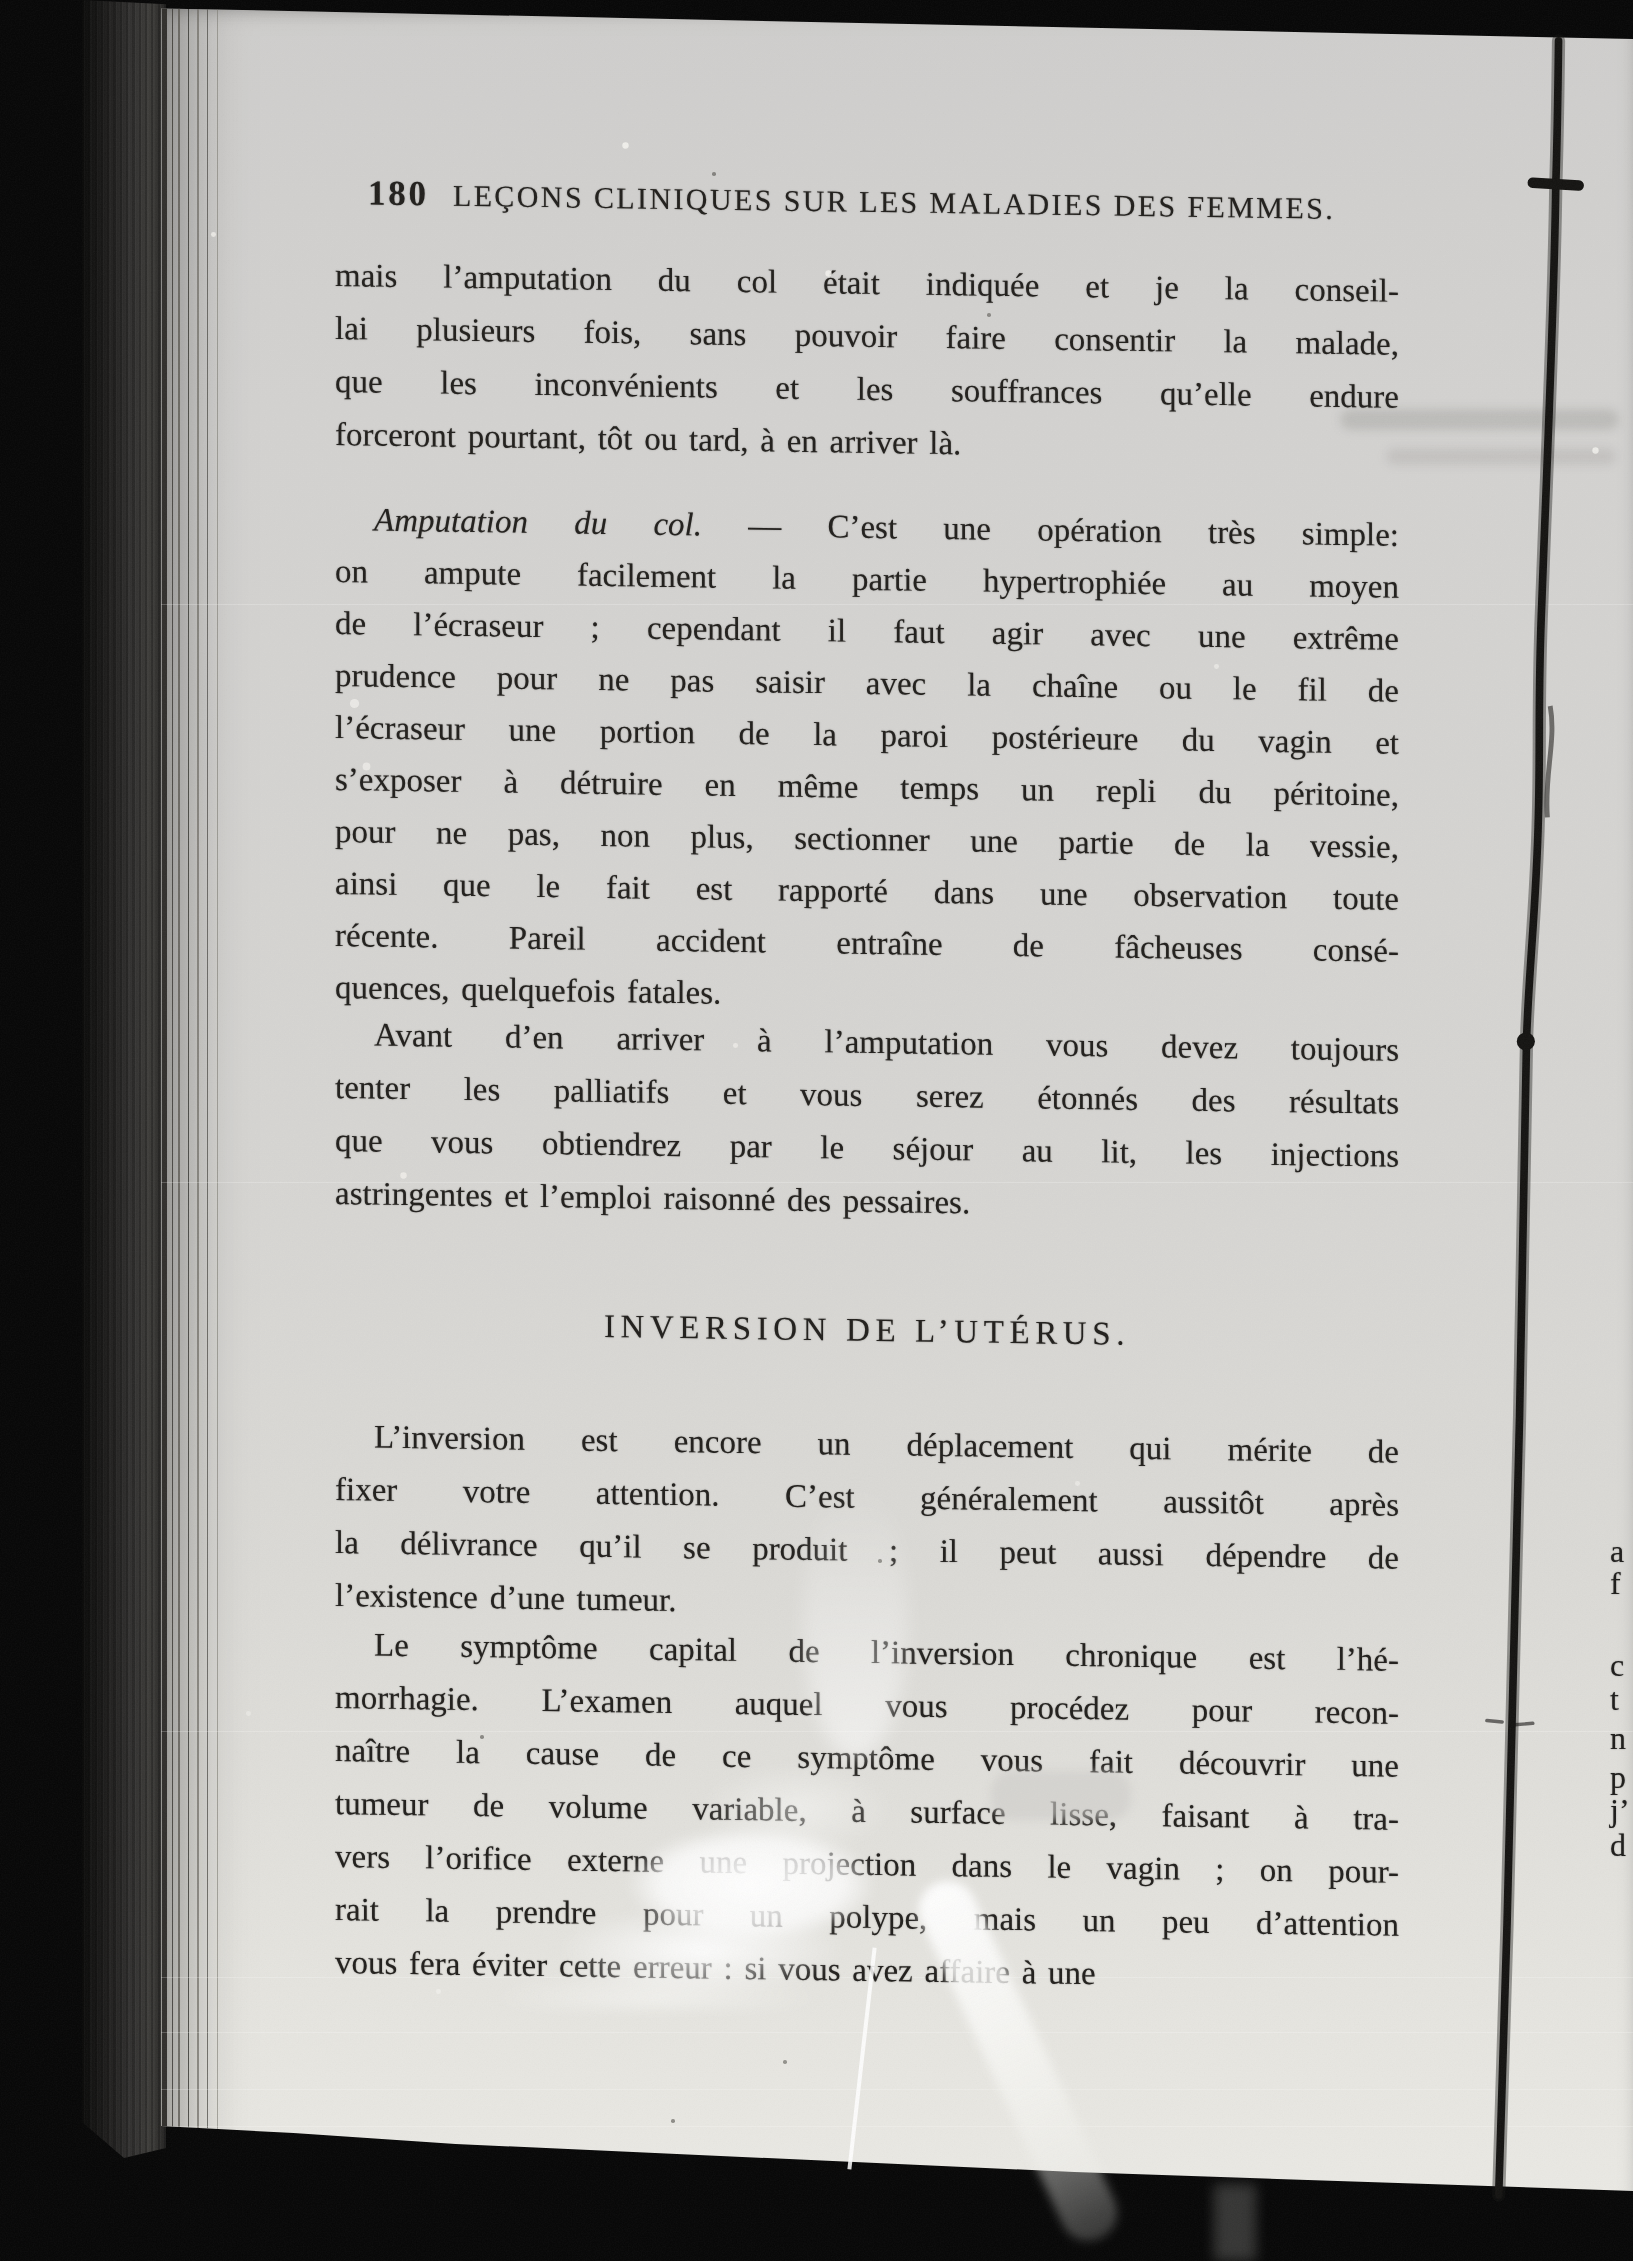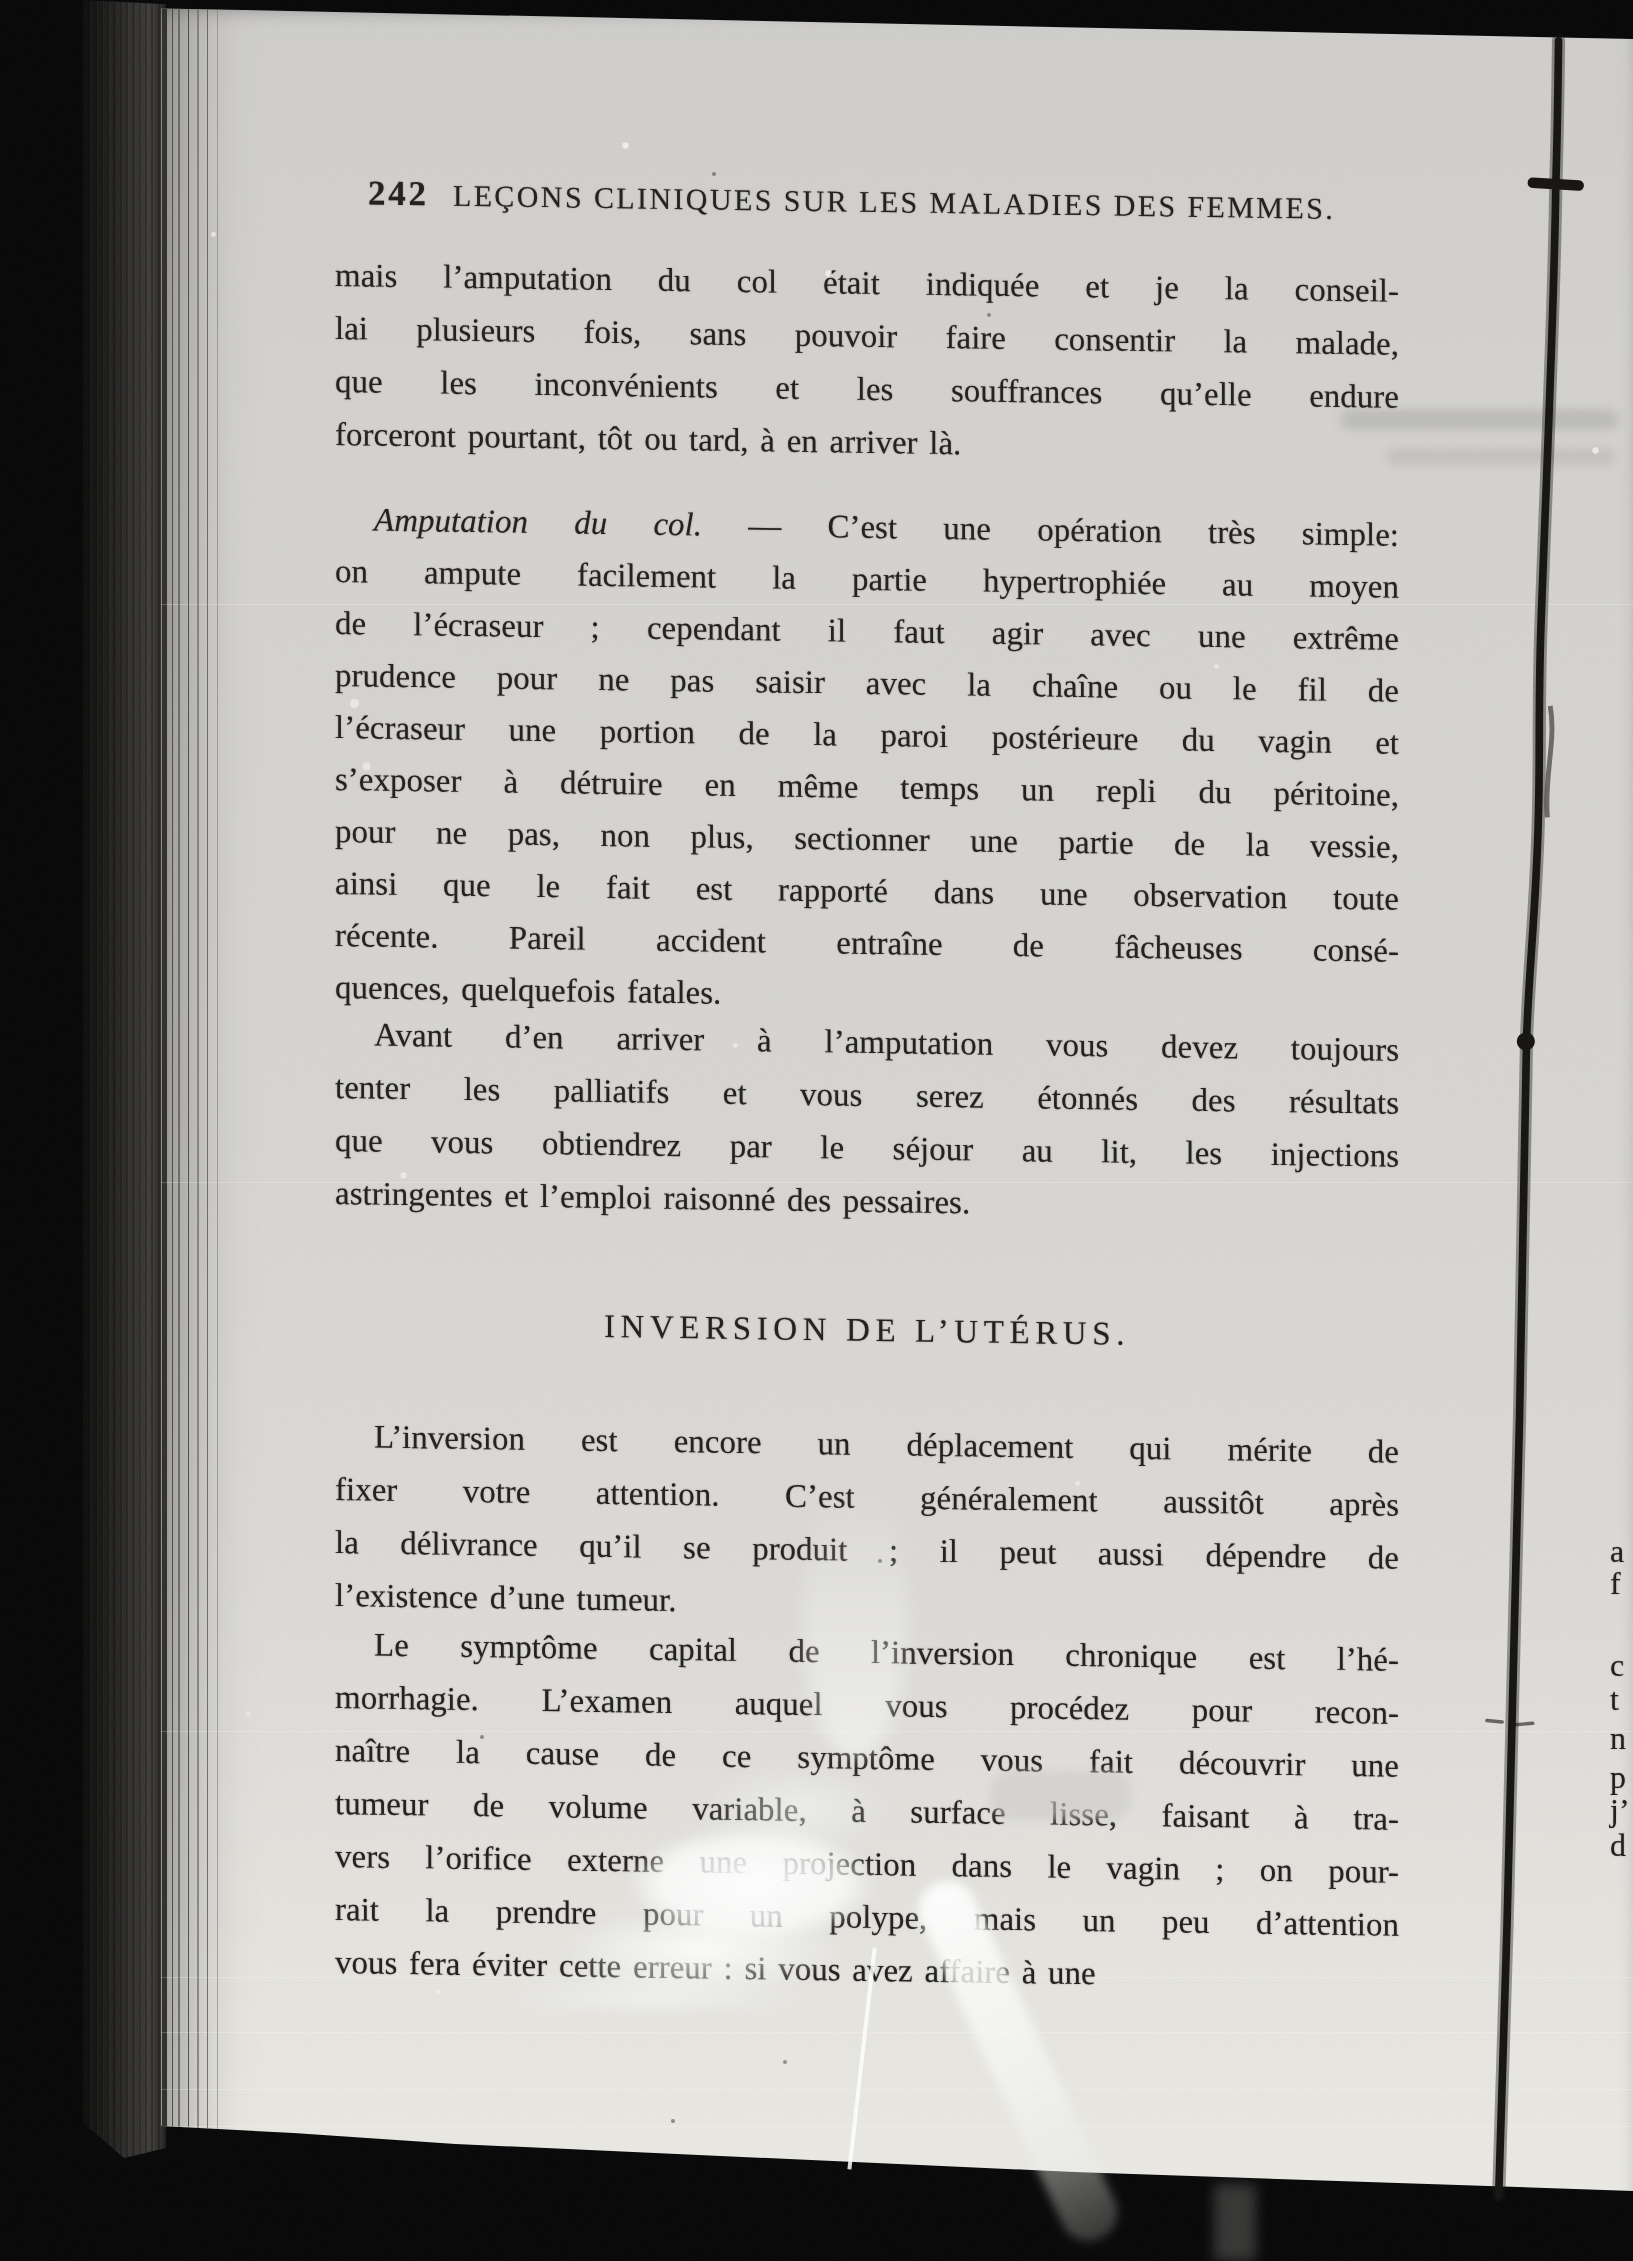--- a/index.html
+++ b/index.html
@@ -161,21 +161,21 @@
       <span class="edge-ch" style="top: 1681px;">t</span>
       <span class="edge-ch" style="top: 1720px;">n</span>
       <span class="edge-ch" style="top: 1759px;">p</span>
       <span class="edge-ch" style="top: 1792px;">j’</span>
       <span class="edge-ch" style="top: 1827px;">d</span>
     </div>
 </div>
 
 <div class="textwrap">
   <div class="pageheader">
-    <span class="pagenum">242</span>
+    <span class="pagenum">180</span>
     <span class="runtitle">LEÇONS CLINIQUES SUR LES MALADIES DES FEMMES.</span>
   </div>
   <div class="para p0">
       <div class="line j">mais l’amputation du col était indiquée et je la conseil-</div>
       <div class="line j">lai plusieurs fois, sans pouvoir faire consentir la malade,</div>
       <div class="line j">que les inconvénients et les souffrances qu’elle endure</div>
       <div class="line">forceront pourtant, tôt ou tard, à en arriver là.</div>
     </div>
   <div class="para p1">
       <div class="line ind j"><em>Amputation du col.</em> — C’est une opération très simple:</div>

